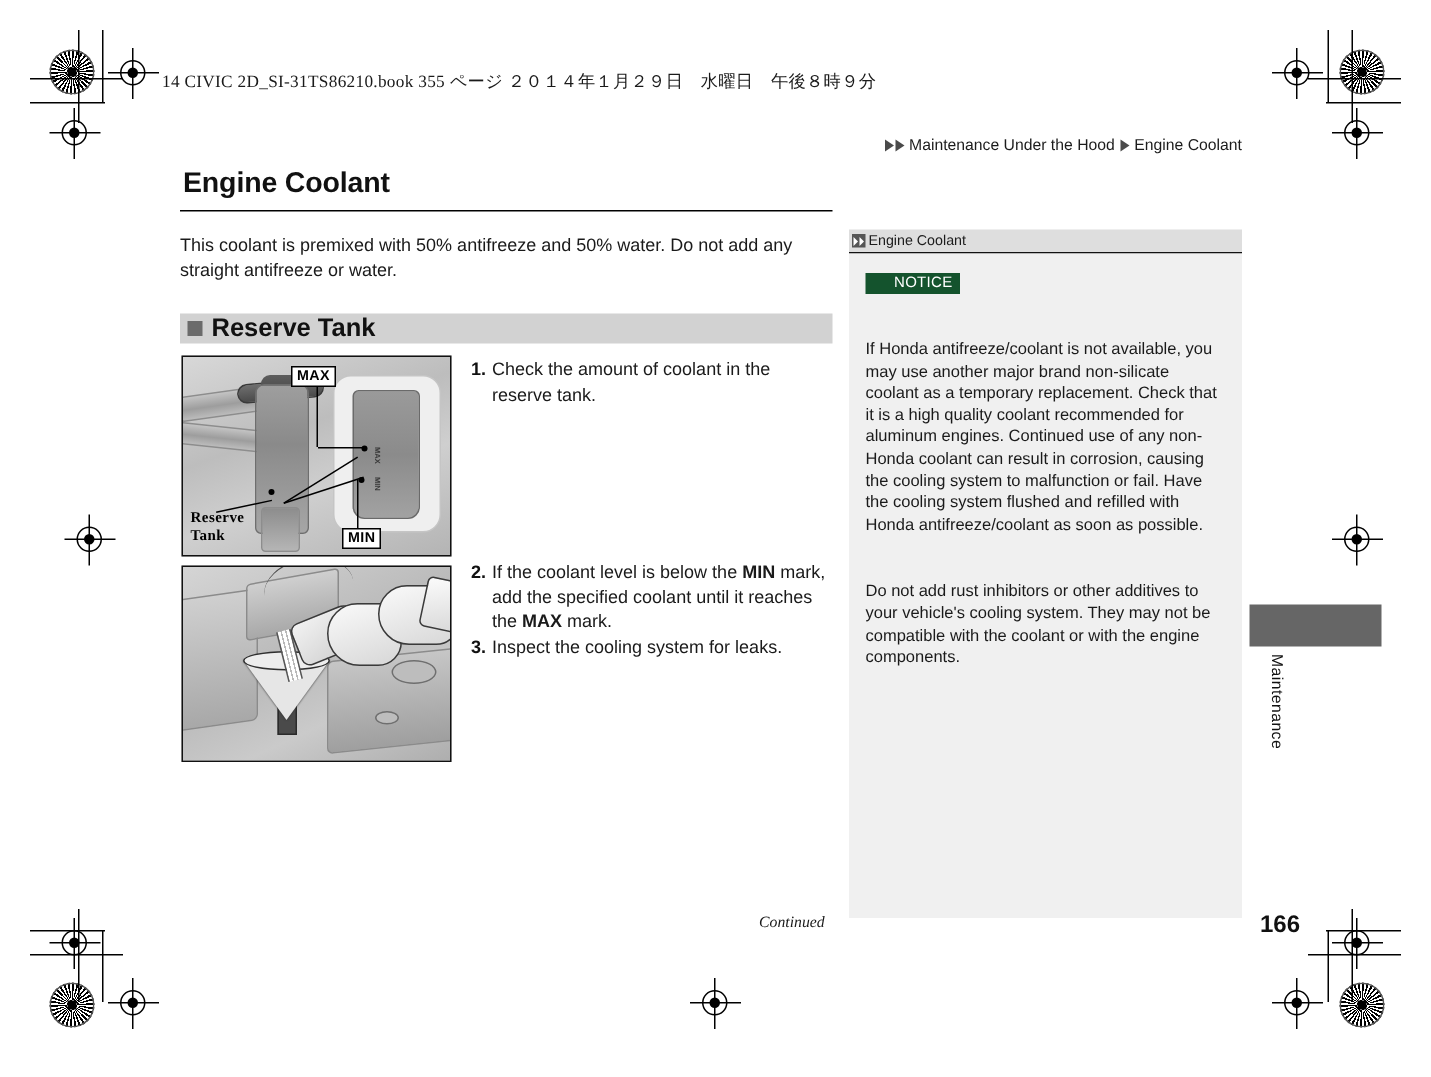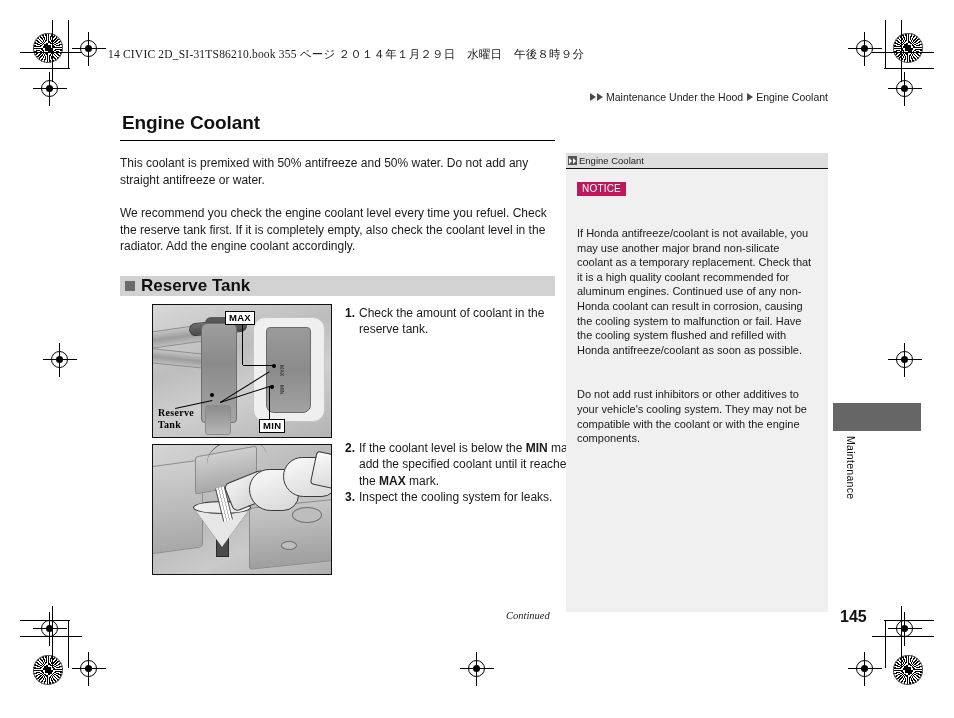--- a/index.html
+++ b/index.html
@@ -148,21 +148,20 @@
   #section-band .lbl {
     font-size: 17px;
     font-weight: bold;
     color: #111;
   }
 
   
   #fig-steps {
     position: relative;
     margin-top: 8px;
-    margin-left: 31px;
   }
   .figure {
     position: absolute;
     left: 1px;
     width: 180px;
     height: 134px;
     border: 1.2px solid #111;
     background: #c9c9c9;
     overflow: hidden;
   }
@@ -229,25 +228,25 @@
   #side-head .dblarrow::before { left: 0.5px; }
   #side-head .dblarrow::after { left: 4.5px; }
 
   #side-body {
     background: #f0f0f0;
     min-height: 443px;
     padding: 9px 11px 10px 11px;
   }
   #notice-badge {
     display: inline-block;
-    background: #be185d;
+    background: #14532d;
     color: #fff;
     font-size: 10px;
     font-weight: normal;
-    padding: 1px 5px 2px 5px;
+    padding: 1px 5px 2px 19px;
     letter-spacing: 0.2px;
   }
   .side-p {
     font-size: 11px;
     line-height: 14.6px;
     color: #1a1a1a;
     margin-top: 3px;
   }
   .side-p.gap { margin-top: 30px; }
 
@@ -538,21 +537,20 @@
   </div>
 
   <div id="maincol">
 
     <div id="title-rule">
       <h1 id="page-title">Engine Coolant</h1>
     </div>
 
 
     <p class="para">This coolant is premixed with 50% antifreeze and 50% water. Do not add any straight antifreeze or water.</p>
-    <p class="para tight">We recommend you check the engine coolant level every time you refuel. Check the reserve tank first. If it is completely empty, also check the coolant level in the radiator. Add the engine coolant accordingly.</p>
 
     <div id="section-band">
       <span class="sq"></span>
       <span class="lbl">Reserve Tank</span>
     </div>
 
     <div id="fig-steps" style="height:282px;">
 
       <div class="figure" id="fig1">
         <div class="f1-bg"></div>
@@ -635,15 +633,15 @@
       <div id="notice-badge">NOTICE</div>
       <p class="side-p gap">If Honda antifreeze/coolant is not available, you may use another major brand non-silicate coolant as a temporary replacement. Check that it is a high quality coolant recommended for aluminum engines. Continued use of any non-Honda coolant can result in corrosion, causing the cooling system to malfunction or fail. Have the cooling system flushed and refilled with Honda antifreeze/coolant as soon as possible.</p>
       <p class="side-p gap">Do not add rust inhibitors or other additives to your vehicle's cooling system. They may not be compatible with the coolant or with the engine components.</p>
     </div>
   </div>
 
   <div id="tab-block"></div>
   <div id="tab-label">Maintenance</div>
 
   <div id="continued">Continued</div>
-  <div id="pageno">145</div>
+  <div id="pageno">166</div>
 
 </div>
 
 </body></html>

